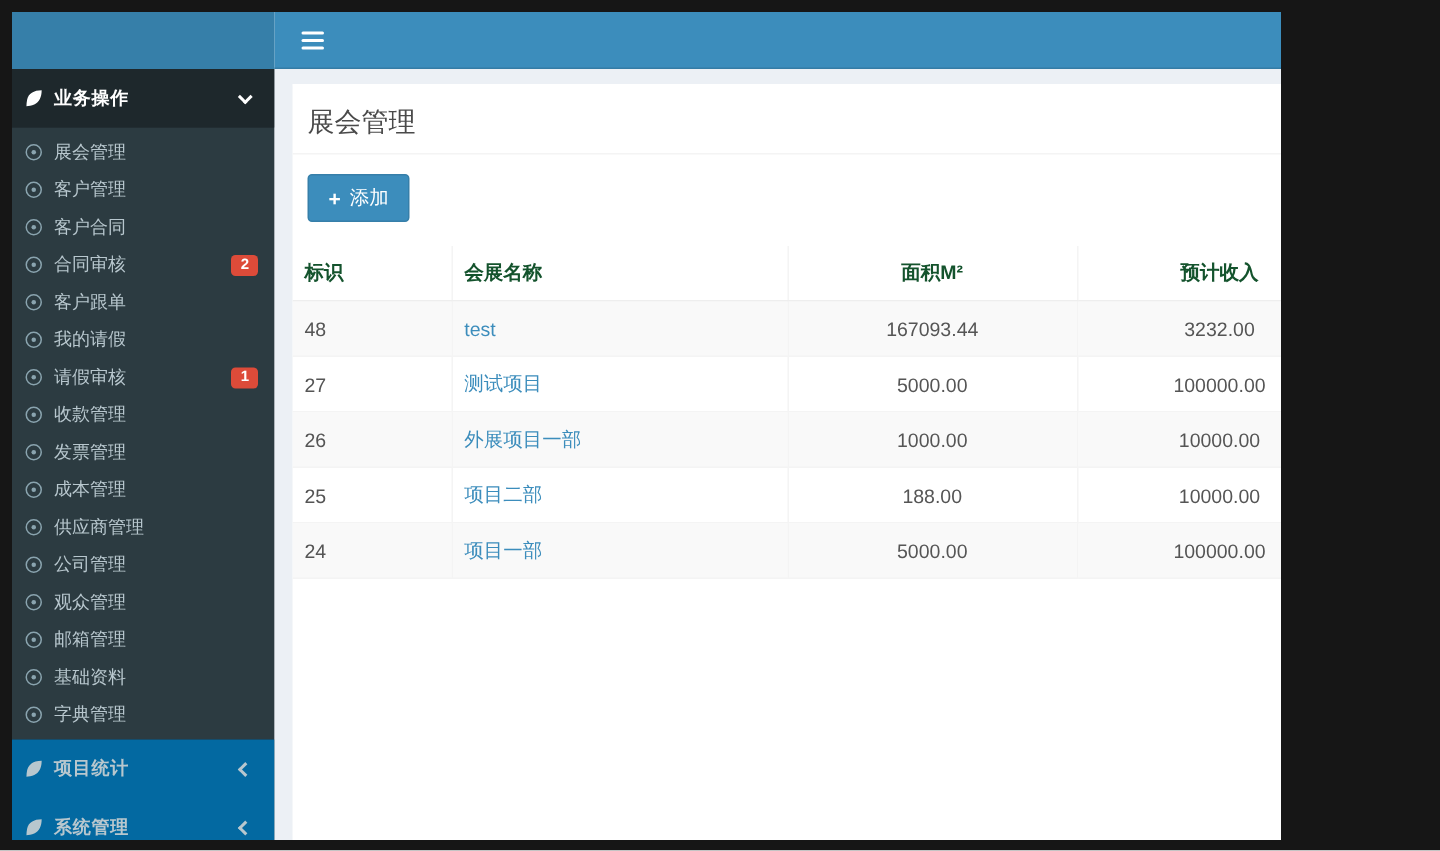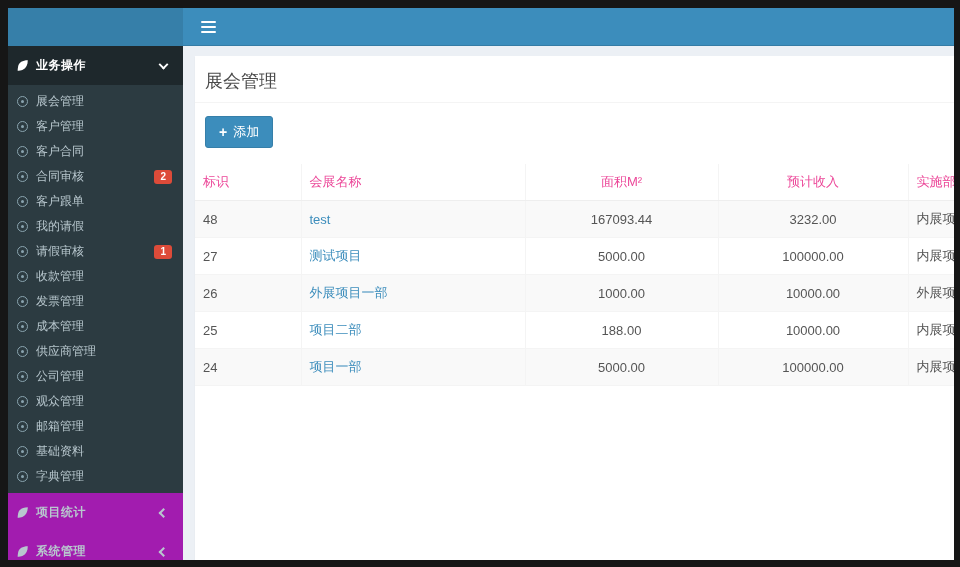--- a/index.html
+++ b/index.html
@@ -1,38 +1,38 @@
 <!DOCTYPE html>
 <html><head>
 <meta charset="utf-8">
 <style>
   * { margin:0; padding:0; box-sizing:border-box; }
   html,body { width:960px; height:567px; overflow:hidden;
     font-family:"Liberation Sans","DejaVu Sans",sans-serif; }
   .frame { position:relative; width:960px; height:567px; background:#161616; }
-  .screen { position:absolute; left:8px; top:8px; width:946px; height:552px;
+  .screen { position:absolute; left:8px; top:8px; width:846px; height:552px;
     display:flex; flex-direction:column; background:#ecf0f5; }
 
   
   .navbar { height:38px; display:flex; flex:0 0 38px; }
   .logo { width:175px; background:#367fa9; }
   .nav-rest { flex:1; background:#3c8dbc; display:flex; align-items:center;
     border-bottom:1px solid #357ca5; }
   .hamburger { margin-left:10px; padding:6px 8px; cursor:pointer; }
   .hamburger i { display:block; width:15px; height:2px; background:#fff;
     margin:3px 0; border-radius:1px; }
 
   
   .body-row { flex:1; display:flex; overflow:hidden; }
 
   
   .sidebar { width:175px; flex:0 0 175px; background:#222d32; color:#b8c7ce;
     font-size:12px; overflow:hidden; }
   .menu-header { position:relative; display:flex; align-items:center;
-    padding:11px 15px 11px 8px; cursor:pointer; background:#a21caf; }
+    padding:11px 15px 11px 8px; cursor:pointer; background:#0369a1; }
   .menu-header.active { background:#1e282c; color:#fff; }
   .leaf { width:13px; height:13px; margin-right:7px; flex:0 0 13px; }
   .leaf svg { width:13px; height:13px; display:block; fill:currentColor; }
   .menu-header .label { font-weight:bold; letter-spacing:.5px; }
   .chev { position:absolute; right:16px; top:50%; width:7px; height:7px; }
   .chev-down { border-right:2px solid currentColor; border-bottom:2px solid currentColor;
     transform:translateY(-70%) rotate(45deg); }
   .chev-left { border-left:2px solid currentColor; border-bottom:2px solid currentColor;
     transform:translateY(-50%) rotate(45deg); }
   .submenu { list-style:none; background:#2c3b41; padding:4px 0; }
@@ -62,21 +62,21 @@
 
   
   table { border-collapse:collapse; width:1005px; table-layout:fixed;
     font-size:13px; }
   col.c-id { width:106px; } col.c-name { width:224px; }
   col.c-area { width:193px; } col.c-income { width:190px; }
   col.c-dept { width:292px; }
   th, td { padding:9px 8px; text-align:left; border-bottom:1px solid #f4f4f4;
     border-right:1px solid #f4f4f4; white-space:nowrap; overflow:hidden; }
   th:last-child, td:last-child { border-right:none; }
-  th { color:#ec4899; font-weight:normal; border-bottom:1px solid #eeeeee; }
+  th { color:#14532d; font-weight:bold; border-bottom:1px solid #eeeeee; }
   td { color:#555; }
   .al-r { text-align:center; }
   tbody tr:nth-child(odd) { background:#f9f9f9; }
   td a { color:#3c8dbc; text-decoration:none; cursor:pointer;text-align:center; }
 </style>
 </head>
 <body>
 
 <div class="frame">
   <div class="screen">

